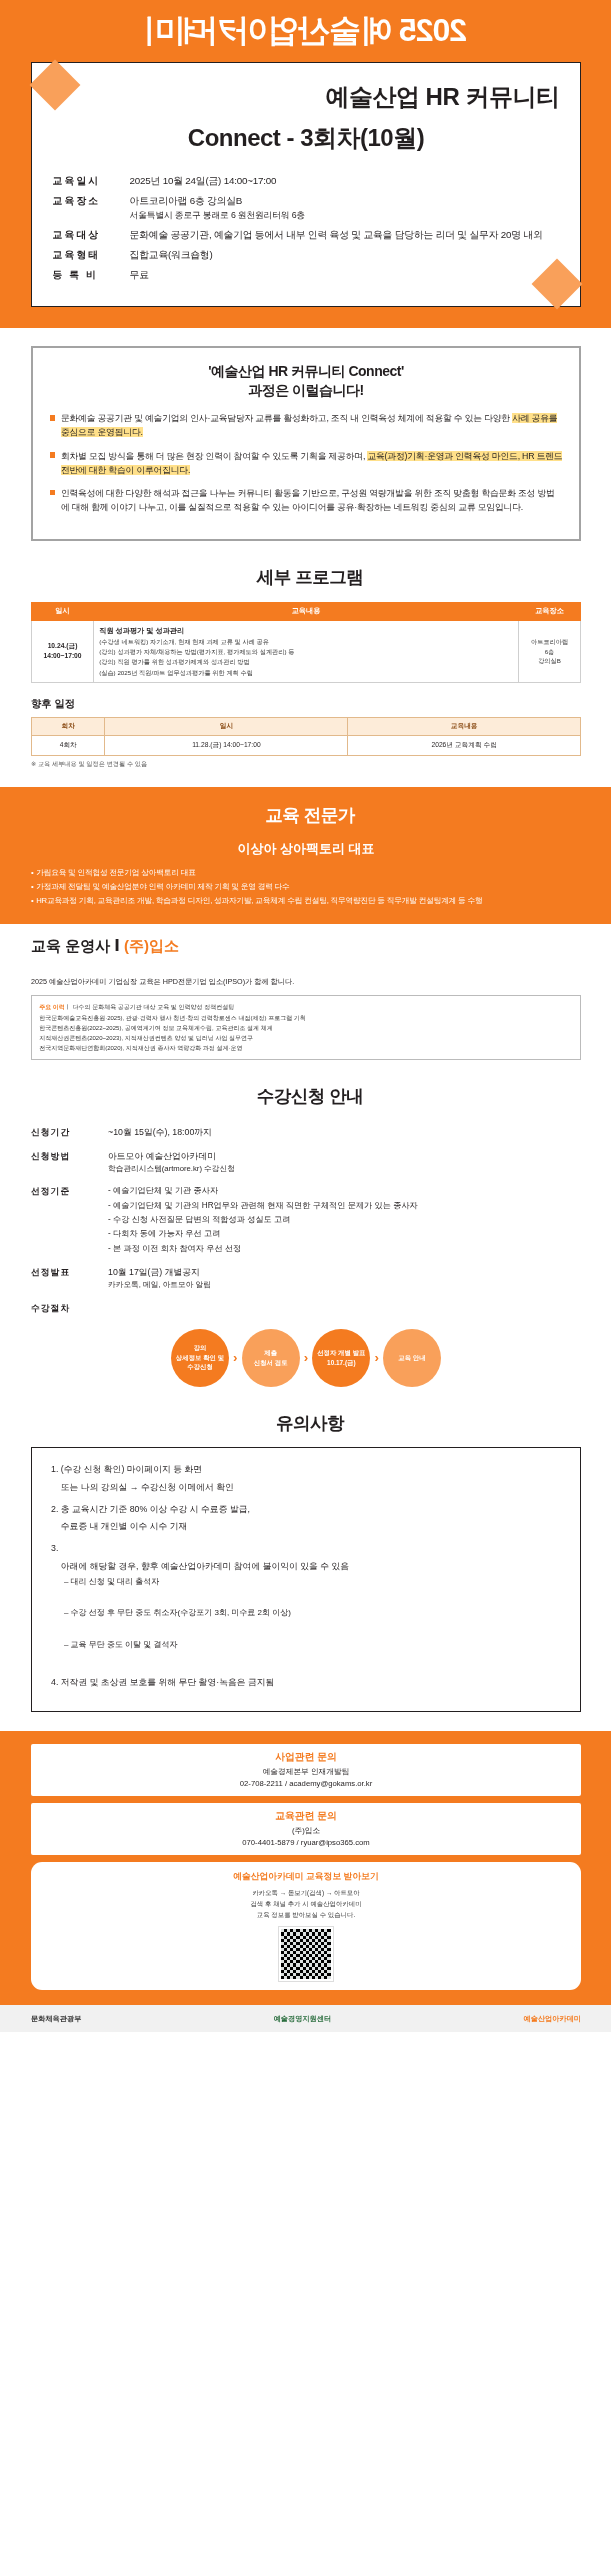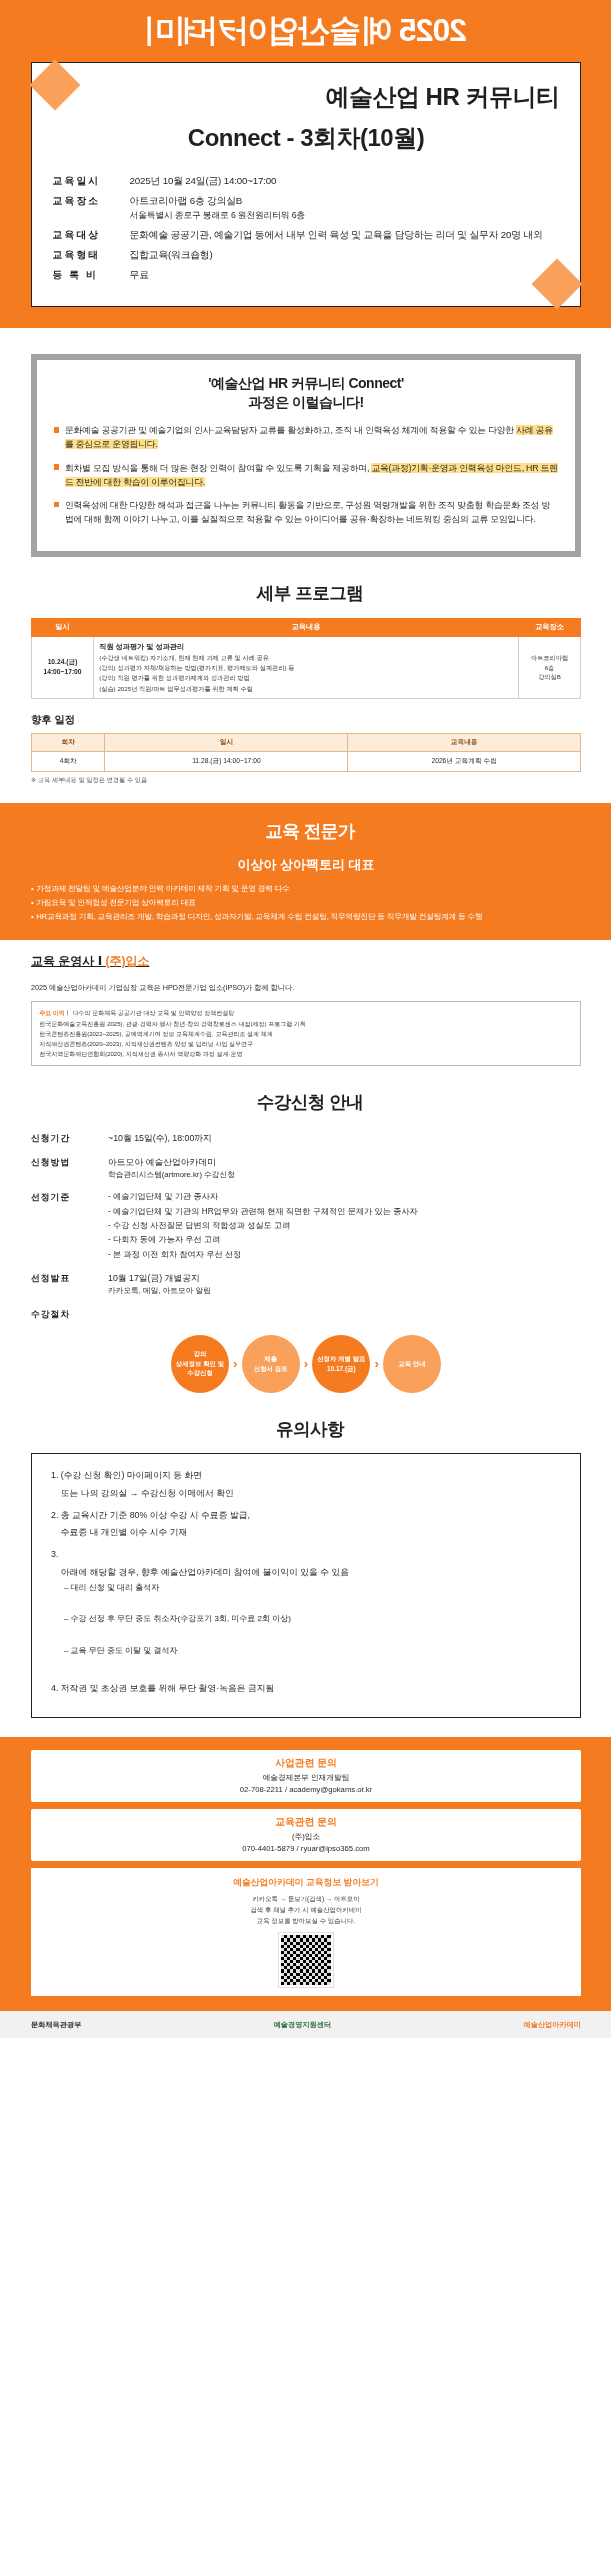--- a/index.html
+++ b/index.html
@@ -78,22 +78,22 @@
     width: 77px;
     font-weight: bold;
     letter-spacing: 2.1px;
     white-space: nowrap;
   }
   .info-value { letter-spacing: -0.2px; }
   .info-sub { font-size: 8.8px; }
 
   
   .course-box {
-    margin: 26px 31px 0 31px;
-    border: 6px solid #a3a3a3;
+    margin: 18px 31px 0 31px;
+    border: 2px solid #a3a3a3;
     background: #ffffff;
     padding: 14.4px 16.5px 15.5px 16.5px;
   }
   .course-head {
     text-align: center;
     font-size: 14px;
     font-weight: bold;
     line-height: 1.35;
     margin-bottom: 11.3px;
     letter-spacing: -0.5px;
@@ -151,21 +151,21 @@
     background: #f47b20;
     padding: 13.4px 31px 15.5px 31px;
     color: #ffffff;
   }
   .expert-name { text-align: center; font-size: 13px; font-weight: bold; margin-bottom: 8.2px; }
   .expert-list { font-size: 7.7px; line-height: 1.85; letter-spacing: -0.2px; }
   .expert-list .dot { display: inline-block; width: 5.2px; }
 
   
   .oper { margin: 13.4px 31px 0 31px; }
-  .oper-title { font-size: 12px; font-weight: bold; margin-bottom: 12px; text-decoration: underline; }
+  .oper-title { font-size: 15px; font-weight: bold; margin-bottom: 20px; }
   .oper-title .orange { color: #f47b20; }
   .oper-desc { font-size: 7.2px; line-height: 1.6; margin-bottom: 7.2px; }
   .oper-box { border: 0.5px solid #bbbbbb; padding: 6.2px 7.2px; font-size: 6px; line-height: 1.7; color: #333; }
   .oper-box b { color: #f47b20; }
 
   
   .apply { margin: 0 31px; }
   .apply-table { width: 100%; border-collapse: collapse; }
   .apply-table td { padding: 4.6px 0; vertical-align: top; font-size: 8.8px; line-height: 1.6; }
   .apply-label { width: 77px; font-weight: bold; letter-spacing: 1px; white-space: nowrap; }
@@ -199,21 +199,21 @@
   .contact-band { background: #f47b20; margin-top: 18.5px; padding: 13.4px 31px 15.5px 31px; }
   .contact-card {
     background: #ffffff; border-radius: 2px; padding: 7.2px 5.2px 8.2px 5.2px;
     text-align: center; margin-bottom: 7.2px;
   }
   .contact-title { font-size: 9.8px; font-weight: bold; color: #f47b20; margin-bottom: 3.1px; }
   .contact-org { font-size: 7.7px; margin-bottom: 1.5px; }
   .contact-line { font-size: 7.7px; }
 
   .kakao-card {
-    background: #ffffff; border-radius: 1px; padding: 8.2px 5.2px 9.3px 5.2px; text-align: center;
+    background: #ffffff; border-radius: 11px; padding: 8.2px 5.2px 9.3px 5.2px; text-align: center;
   }
   .kakao-title { font-size: 8.8px; font-weight: bold; color: #f47b20; margin-bottom: 5.2px; }
   .kakao-steps { font-size: 6.4px; line-height: 1.7; color: #333; margin-bottom: 6.2px; }
   .qr {
     width: 54px; height: 54px; margin: 0 auto;
     background:
       repeating-linear-gradient(90deg, #231f20 0 3.1px, #fff 3.1px 6.2px),
       repeating-linear-gradient(0deg, #231f20 0 3.1px, #fff 3.1px 6.2px);
     background-blend-mode: difference;
     border: 2.1px solid #fff;
@@ -346,22 +346,22 @@
         </tr>
       </tbody>
     </table>
     <div class="note">※ 교육 세부내용 및 일정은 변경될 수 있음</div>
   </div>
 
   <div class="expert">
     <div class="sec-title white" style="margin-top:3.1px">교육 전문가</div>
     <div class="expert-name">이상아  상아팩토리 대표</div>
     <div class="expert-list">
+      <div><span class="dot">•</span><span>가림요육 및 인적험성 전문기업 상아백토리 대표</span></div>
       <div><span class="dot">•</span><span>가정과제 전달팀 및 예술산업분야 인력 아카데미 제작 기획 및 운영 경력 다수</span></div>
-      <div><span class="dot">•</span><span>가림요육 및 인적험성 전문기업 상아백토리 대표</span></div>
       <div><span class="dot">•</span><span>HR교육과정 기획, 교육관리조 개발, 학습과정 디자인, 성과자기발, 교육체계 수립 컨설팅, 직무역량진단 등 직무개발 컨설팅계계 등 수행</span></div>
     </div>
   </div>
 
   <div class="oper">
     <div class="oper-title">
       <span>교육 운영사 Ⅰ</span>
       <span class="orange">(주)입소</span>
     </div>
     <div class="oper-desc">2025 예술산업아카데미 기업심장 교육은 HPD전문기업 입소(IPSO)가 함께 합니다.</div>

